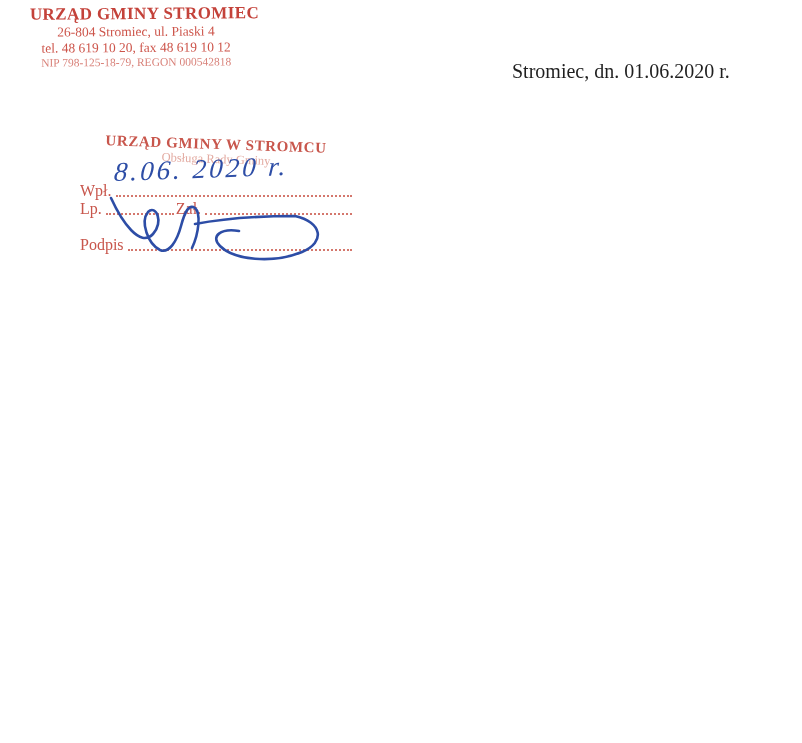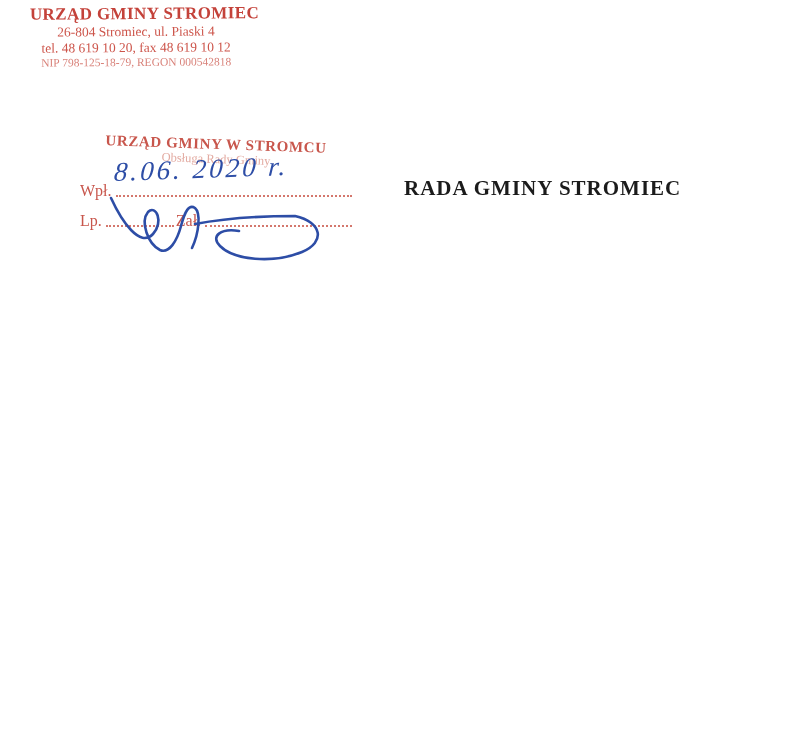--- a/index.html
+++ b/index.html
@@ -70,21 +70,21 @@
     font-size: 16px;
   }
   .stamp-row .leader {
     flex: 1;
     border-bottom: 2px dotted #d4776d;
     margin: 0 2px 3px 4px;
     height: 1px;
   }
   .stamp-row .leader.short { flex: 0 0 68px; }
   .row-wpl   { top: 46px; }
-  .row-lpzal { top: 76px; }
+  .row-lpzal { top: 64px; }
   .row-podpis{ top: 100px; }
   .handwritten-date {
     position: absolute;
     left: 36px; top: 18px;
     font-size: 27px;
     font-style: italic;
     color: #2d4da6;
     letter-spacing: 3px;
     transform: rotate(-2deg) skewX(-6deg);
     white-space: nowrap;
@@ -148,45 +148,49 @@
 
 <div class="page">
 
   <div class="sender-stamp">
     <div class="s1">URZĄD GMINY STROMIEC</div>
     <div class="s2">26-804 Stromiec, ul. Piaski 4</div>
     <div class="s3">tel. 48 619 10 20, fax 48 619 10 12</div>
     <div class="s4">NIP 798-125-18-79, REGON 000542818</div>
   </div>
 
+  <div class="dateline">Stromiec, dn. 01.06.2020 r.</div>
 
   <div class="received-stamp">
     <div class="r1">URZĄD GMINY W STROMCU</div>
     <div class="r2">Obsługa Rady Gminy</div>
 
     <div class="stamp-row row-wpl">
       <span>Wpł.</span>
       <span class="leader"></span>
     </div>
     <div class="stamp-row row-lpzal">
       <span>Lp.</span>
       <span class="leader short"></span>
       <span>Zał.</span>
       <span class="leader"></span>
     </div>
+    <div class="stamp-row row-podpis">
+      <span>Podpis</span>
+      <span class="leader"></span>
+    </div>
 
     <div class="handwritten-date">8.06. 2020 r.</div>
 
     <svg class="rs-signature" width="242" height="82" viewBox="0 0 242 82" fill="none">
       <path d="M15,12 C26,36 44,62 57,48 C68,36 60,18 52,26 C44,36 52,58 64,64 C73,68 81,55 85,40 C89,25 93,18 99,22 C105,27 103,47 96,62" stroke="#2d4da6" stroke-width="2.6" stroke-linecap="round" fill="none"></path>
       <path d="M99,38 C125,33 165,30 199,30 C226,36 230,56 206,66 C176,78 138,74 124,60 C114,50 125,42 143,45" stroke="#2d4da6" stroke-width="2.6" stroke-linecap="round" fill="none"></path>
     </svg>
   </div>
 
-  <div class="recipient-title">RADA GMINY STROMIEC</div>
 
   <div class="body-text">
   </div>
 
   <div class="wojt-title">WÓJT</div>
 
   <svg class="wojt-signature" width="222" height="82" viewBox="0 0 222 82" fill="none">
     <path d="M40,28 C18,40 12,62 34,61 C60,59 80,32 72,17 C65,5 47,16 51,34 C55,52 72,64 90,58 C101,54 108,46 118,45" stroke="#3a4f9e" stroke-width="2.4" stroke-linecap="round" fill="none"></path>
     <path d="M118,45 C140,42 160,58 176,52 C196,45 208,28 200,16 C193,6 172,16 160,32 C148,48 140,58 120,60 C100,62 88,58 84,52" stroke="#3a4f9e" stroke-width="2.4" stroke-linecap="round" fill="none"></path>
     <path d="M204,30 C206,27 208,26 210,26" stroke="#3a4f9e" stroke-width="2.4" stroke-linecap="round" fill="none"></path>

